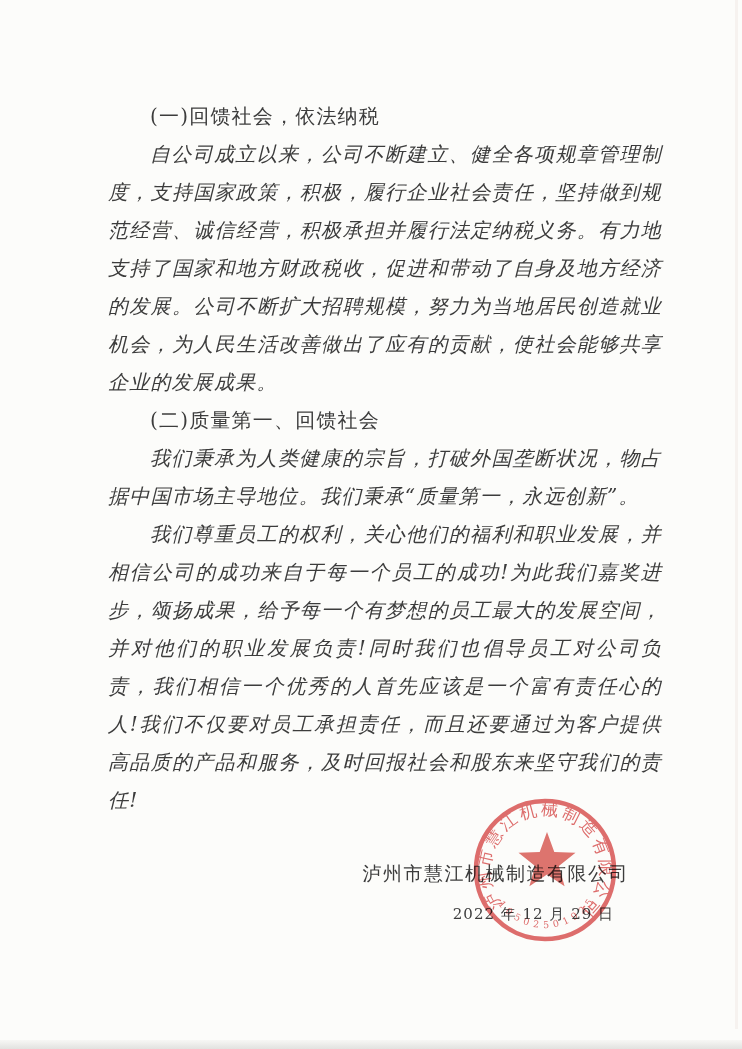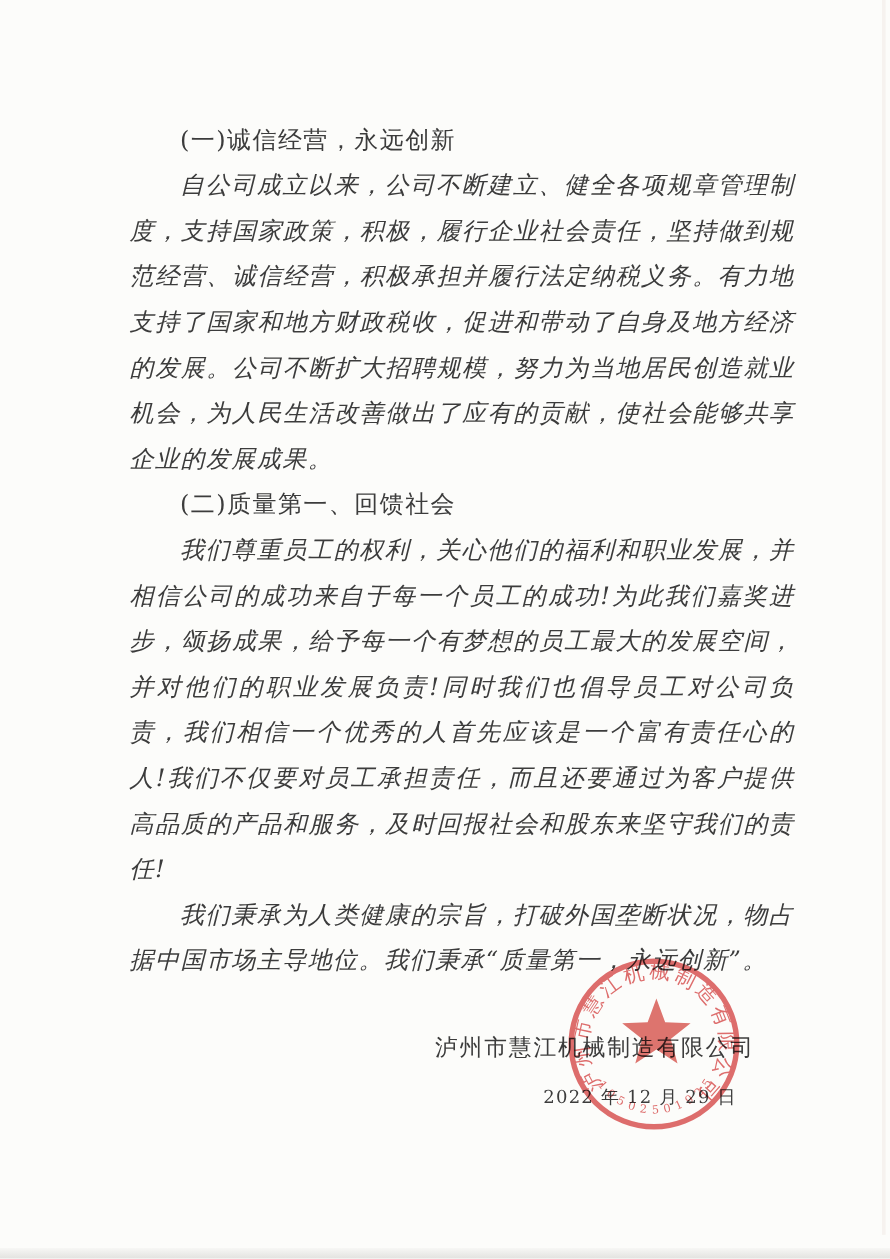--- a/index.html
+++ b/index.html
@@ -93,25 +93,25 @@
     letter-spacing: 4.5px;
     fill: #dc5a5a;
   }
 </style>
 </head>
 <body>
 
 <div class="page">
 
   <div class="doc-body">
-    <p class="heading">(一)诚信经营，永远创新</p>
+    <p class="heading">(一)回馈社会，依法纳税</p>
     <p class="para">自公司成立以来，公司不断建立、健全各项规章管理制度，支持国家政策，积极，履行企业社会责任，坚持做到规范经营、诚信经营，积极承担并履行法定纳税义务。有力地支持了国家和地方财政税收，促进和带动了自身及地方经济的发展。公司不断扩大招聘规模，努力为当地居民创造就业机会，为人民生活改善做出了应有的贡献，使社会能够共享企业的发展成果。</p>
     <p class="heading">(二)质量第一、回馈社会</p>
+    <p class="para">我们秉承为人类健康的宗旨，打破外国垄断状况，物占据中国市场主导地位。我们秉承“质量第一，永远创新”。</p>
     <p class="para">我们尊重员工的权利，关心他们的福利和职业发展，并相信公司的成功来自于每一个员工的成功!为此我们嘉奖进步，颂扬成果，给予每一个有梦想的员工最大的发展空间，并对他们的职业发展负责!同时我们也倡导员工对公司负责，我们相信一个优秀的人首先应该是一个富有责任心的人!我们不仅要对员工承担责任，而且还要通过为客户提供高品质的产品和服务，及时回报社会和股东来坚守我们的责任!</p>
-    <p class="para">我们秉承为人类健康的宗旨，打破外国垄断状况，物占据中国市场主导地位。我们秉承“质量第一，永远创新”。</p>
   </div>
 
   <div class="sig-company">泸州市慧江机械制造有限公司</div>
 
   <div class="sig-date">2022 年 12 月 29 日</div>
 
   <svg class="seal" viewBox="0 0 170 170" xmlns="http://www.w3.org/2000/svg">
     <defs>
       <path id="sealRingArc" d="M 46.1 123.9 A 55 55 0 1 1 123.9 123.9" fill="none"></path>
       <path id="sealSerialArc" d="M 34.8 114 A 58 58 0 0 0 135.2 114" fill="none"></path>

